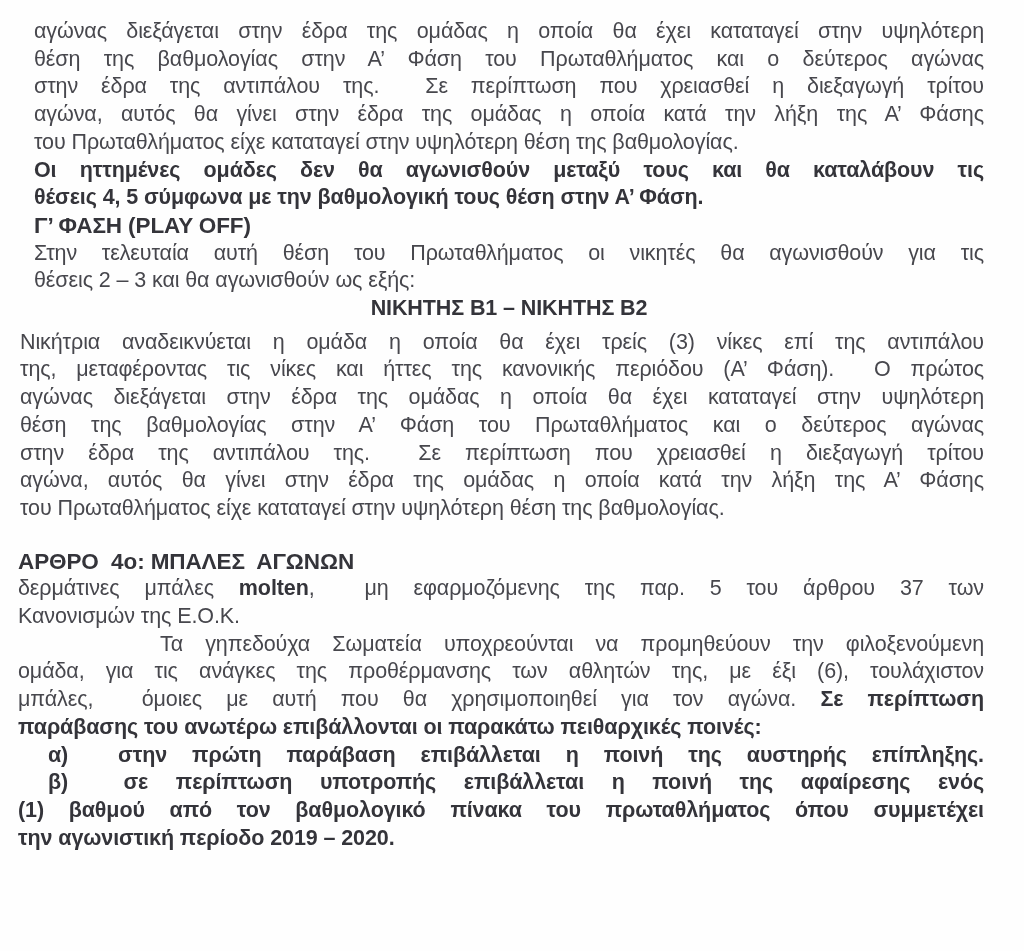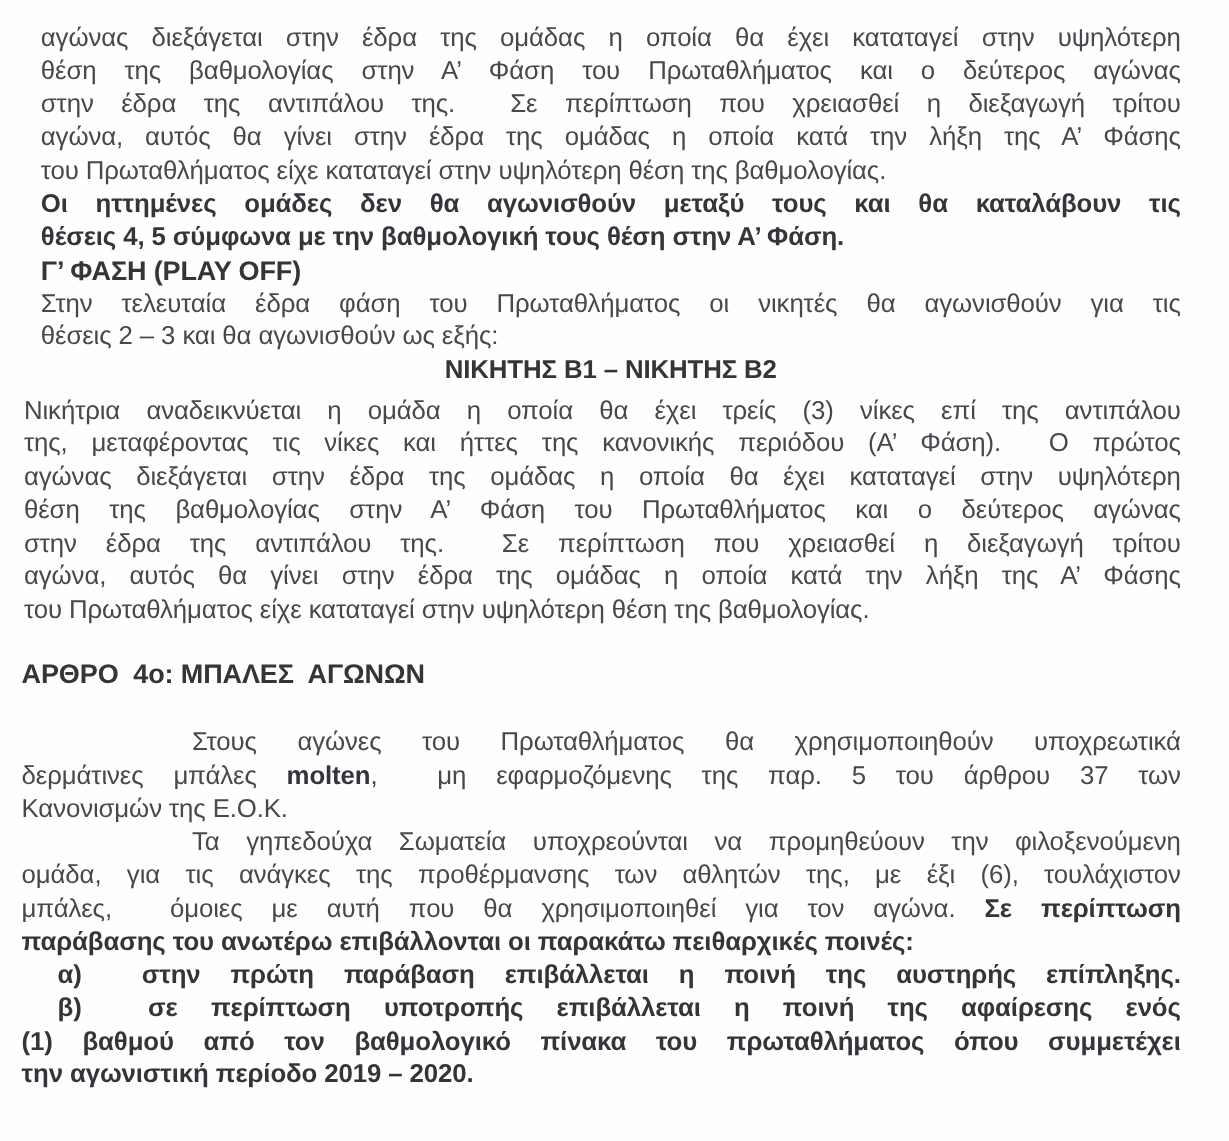--- a/index.html
+++ b/index.html
@@ -54,32 +54,31 @@
 
 <div class="page">
     <div class="line fill"><span>αγώνας διεξάγεται στην έδρα της ομάδας η οποία θα έχει καταταγεί στην υψηλότερη</span></div>
     <div class="line fill"><span>θέση της βαθμολογίας στην Α’ Φάση του Πρωταθλήματος και ο δεύτερος αγώνας</span></div>
     <div class="line fill"><span>στην έδρα της αντιπάλου της.&nbsp; Σε περίπτωση που χρειασθεί η διεξαγωγή τρίτου</span></div>
     <div class="line fill"><span>αγώνα, αυτός θα γίνει στην έδρα της ομάδας η οποία κατά την λήξη της Α’ Φάσης</span></div>
     <div class="line"><span>του Πρωταθλήματος είχε καταταγεί στην υψηλότερη θέση της βαθμολογίας.</span></div>
     <div class="line fill"><span class="b">Οι ηττημένες ομάδες δεν θα αγωνισθούν μεταξύ τους και θα καταλάβουν τις</span></div>
     <div class="line"><span class="b">θέσεις 4, 5 σύμφωνα με την βαθμολογική τους θέση στην Α’ Φάση.</span></div>
     <div class="line heading" style=""><span class="b">Γ’ ΦΑΣΗ (PLAY OFF)</span></div>
-    <div class="line fill"><span>Στην τελευταία έδρα φάση του Πρωταθλήματος οι νικητές θα αγωνισθούν για τις</span></div>
+    <div class="line fill"><span>Στην τελευταία αυτή θέση του Πρωταθλήματος οι νικητές θα αγωνισθούν για τις</span></div>
     <div class="line"><span>θέσεις 2 – 3 και θα αγωνισθούν ως εξής:</span></div>
     <div class="line center"><span class="b">ΝΙΚΗΤΗΣ Β1 – ΝΙΚΗΤΗΣ Β2</span></div>
     <div class="line fill" style="margin-top: 6px; margin-left: -14px;"><span>Νικήτρια αναδεικνύεται η ομάδα η οποία θα έχει τρείς (3) νίκες επί της αντιπάλου</span></div>
     <div class="line fill" style="margin-left: -14px;"><span>της, μεταφέροντας τις νίκες και ήττες της κανονικής περιόδου (Α’ Φάση).&nbsp; Ο πρώτος</span></div>
     <div class="line fill" style="margin-left: -14px;"><span>αγώνας διεξάγεται στην έδρα της ομάδας η οποία θα έχει καταταγεί στην υψηλότερη</span></div>
     <div class="line fill" style="margin-left: -14px;"><span>θέση της βαθμολογίας στην Α’ Φάση του Πρωταθλήματος και ο δεύτερος αγώνας</span></div>
     <div class="line fill" style="margin-left: -14px;"><span>στην έδρα της αντιπάλου της.&nbsp; Σε περίπτωση που χρειασθεί η διεξαγωγή τρίτου</span></div>
     <div class="line fill" style="margin-left: -14px;"><span>αγώνα, αυτός θα γίνει στην έδρα της ομάδας η οποία κατά την λήξη της Α’ Φάσης</span></div>
     <div class="line" style="margin-left: -14px;"><span>του Πρωταθλήματος είχε καταταγεί στην υψηλότερη θέση της βαθμολογίας.</span></div>
     <div class="line underline heading" style="margin-top: 25px; margin-left: -16px;"><span class="b">ΑΡΘΡΟ&nbsp; 4ο: ΜΠΑΛΕΣ&nbsp; ΑΓΩΝΩΝ</span></div>
-    <div class="line fill" style="margin-top: 30px; margin-left: -16px; text-indent: 142px;"><span>Στους αγώνες του Πρωταθλήματος θα χρησιμοποιηθούν υποχρεωτικά</span></div>
     <div class="line fill" style="margin-left: -16px;"><span>δερμάτινες μπάλες </span><span class="b">molten</span><span>,&nbsp; μη εφαρμοζόμενης της παρ. 5 του άρθρου 37 των</span></div>
     <div class="line" style="margin-left: -16px;"><span>Κανονισμών της Ε.Ο.Κ.</span></div>
     <div class="line fill" style="margin-left: -16px; text-indent: 142px;"><span>Τα γηπεδούχα Σωματεία υποχρεούνται να προμηθεύουν την φιλοξενούμενη</span></div>
     <div class="line fill" style="margin-left: -16px;"><span>ομάδα, για τις ανάγκες της προθέρμανσης των αθλητών της, με έξι (6), τουλάχιστον</span></div>
     <div class="line fill" style="margin-left: -16px;"><span>μπάλες,&nbsp; όμοιες με αυτή που θα χρησιμοποιηθεί για τον αγώνα. </span><span class="b">Σε περίπτωση</span></div>
     <div class="line" style="margin-left: -16px;"><span class="b">παράβασης του ανωτέρω επιβάλλονται οι παρακάτω πειθαρχικές ποινές:</span></div>
     <div class="line fill" style="margin-left: -16px; text-indent: 30px;"><span class="b">α)&nbsp; στην πρώτη παράβαση επιβάλλεται η ποινή της αυστηρής επίπληξης.</span></div>
     <div class="line fill" style="margin-left: -16px; text-indent: 30px;"><span class="b">β)&nbsp; σε περίπτωση υποτροπής επιβάλλεται η ποινή της αφαίρεσης ενός</span></div>
     <div class="line fill" style="margin-left: -16px;"><span class="b">(1) βαθμού από τον βαθμολογικό πίνακα του πρωταθλήματος όπου συμμετέχει</span></div>
     <div class="line" style="margin-left: -16px;"><span class="b">την αγωνιστική περίοδο 2019 – 2020.</span></div>

